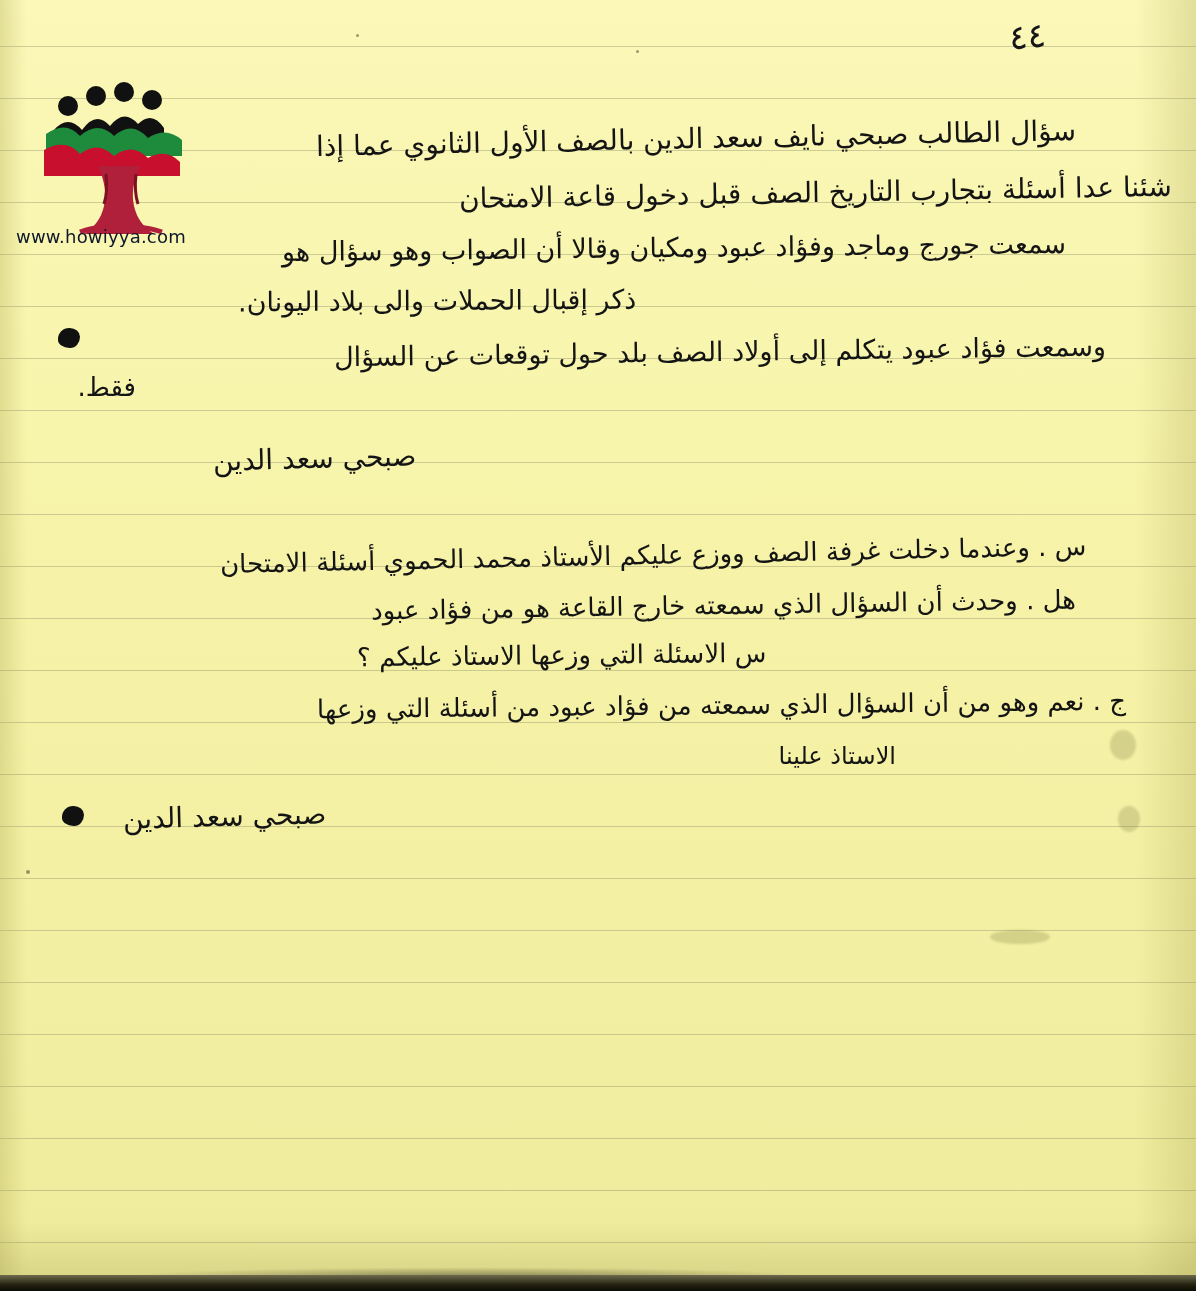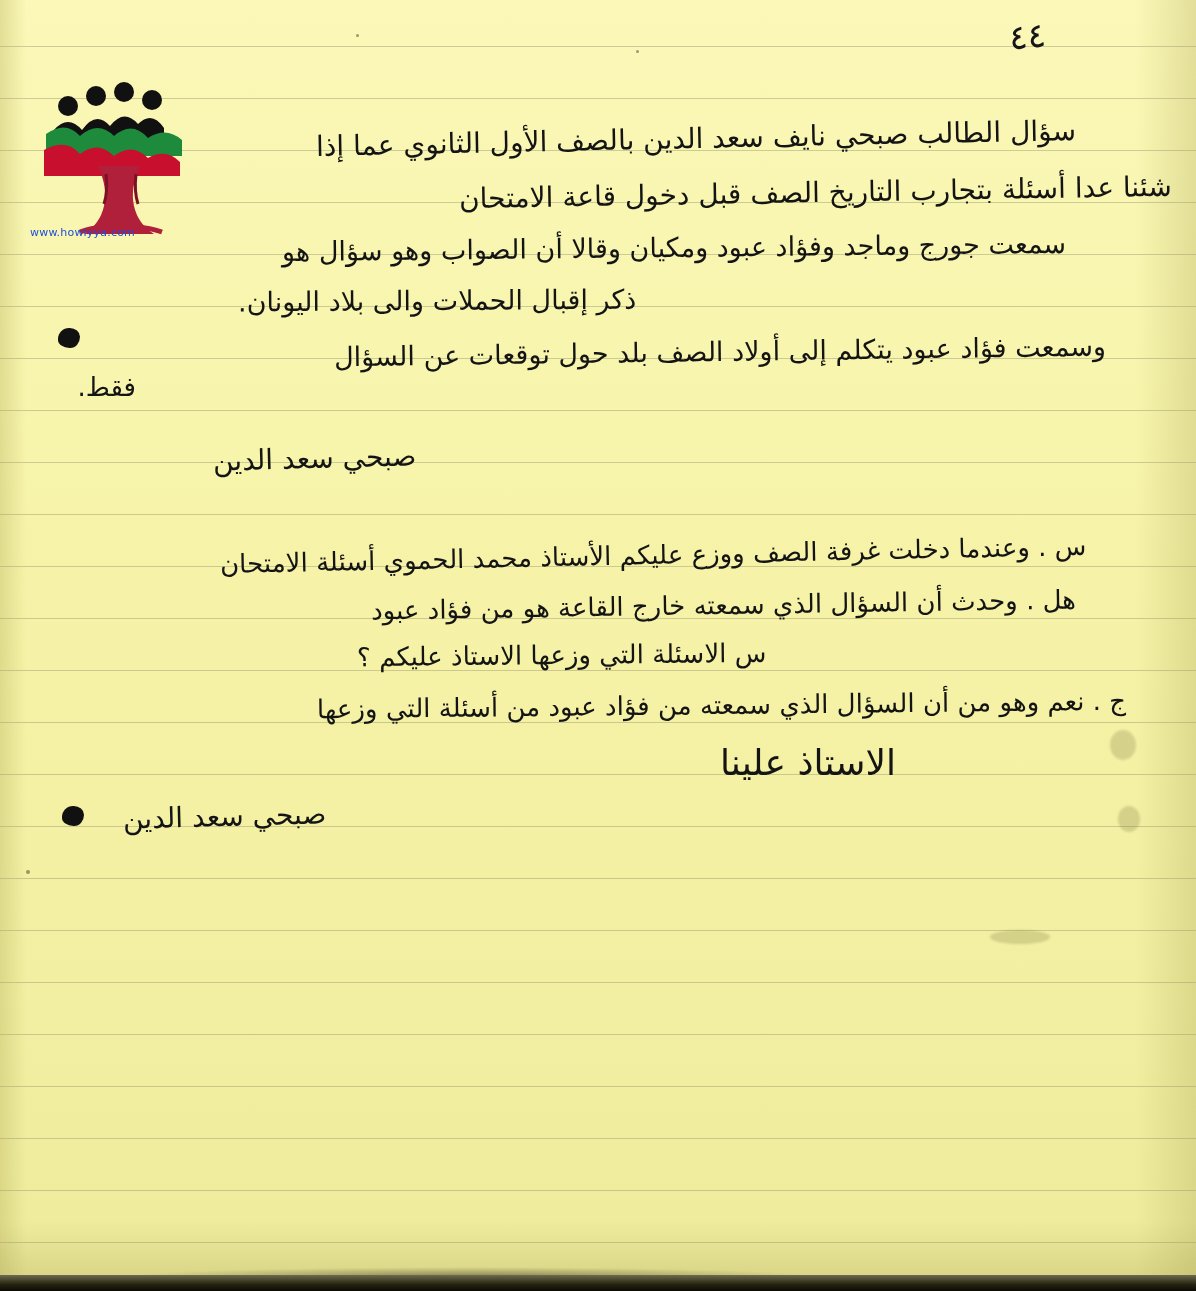--- a/index.html
+++ b/index.html
@@ -83,25 +83,25 @@
   .logo {
     position: absolute;
     left: 36px;
     top: 78px;
     width: 170px;
     height: 160px;
   }
   .logo svg { display: block; }
   .logo-url {
     position: absolute;
-    left: 30px;
+    left: 16px;
     top: 226px;
     font-family: "DejaVu Sans", sans-serif;
-    font-size: 11px;
-    color: #1d4ed8;
+    font-size: 18px;
+    color: #0f172a;
     letter-spacing: 0.2px;
   }
 
   
   .ink {
     position: absolute;
     inset: 0;
   }
   .hw {
     position: absolute;
@@ -212,21 +212,21 @@
     <div class="blot" style="left:58px; top:328px;"></div>
     <div class="hw" style="right:90px; top:336px; font-size:27px; transform:rotate(-0.8deg);">وسمعت فؤاد عبود يتكلم إلى أولاد الصف بلد حول توقعات عن السؤال</div>
     <div class="hw" style="right:1060px; top:372px; font-size:26px;">فقط.</div>
 
     <div class="hw" style="right:780px; top:442px; font-size:28px; transform:rotate(-1.5deg);">صبحي سعد الدين</div>
 
     <div class="hw" style="right:110px; top:540px; font-size:26px; transform:rotate(-1.2deg);">س . وعندما دخلت غرفة الصف ووزع عليكم الأستاذ محمد الحموي أسئلة الامتحان</div>
     <div class="hw" style="right:120px; top:590px; font-size:26px; transform:rotate(-0.9deg);">هل . وحدث أن السؤال الذي سمعته خارج القاعة هو من فؤاد عبود</div>
     <div class="hw" style="right:430px; top:640px; font-size:26px; transform:rotate(-0.6deg);">س الاسئلة التي وزعها الاستاذ عليكم ؟</div>
     <div class="hw" style="right:70px; top:690px; font-size:26px; transform:rotate(-0.6deg);">ج . نعم وهو من أن السؤال الذي سمعته من فؤاد عبود من أسئلة التي وزعها</div>
-    <div class="hw" style="right:300px; top:742px; font-size:36px;text-align:center;">الاستاذ علينا</div>
+    <div class="hw" style="right:300px; top:742px; font-size:24px;text-align:center;">الاستاذ علينا</div>
 
     <div class="blot" style="left:62px; top:806px;"></div>
     <div class="hw" style="right:870px; top:800px; font-size:28px; transform:rotate(-1.5deg);">صبحي سعد الدين</div>
 
   </div>
 
   <div class="speck" style="left:356px; top:34px; width:3px; height:3px;"></div>
   <div class="speck" style="left:636px; top:50px; width:3px; height:3px;"></div>
   <div class="speck" style="left:26px; top:870px; width:4px; height:4px;"></div>
   <div class="smudge" style="left:1110px; top:730px; width:26px; height:30px;"></div>

